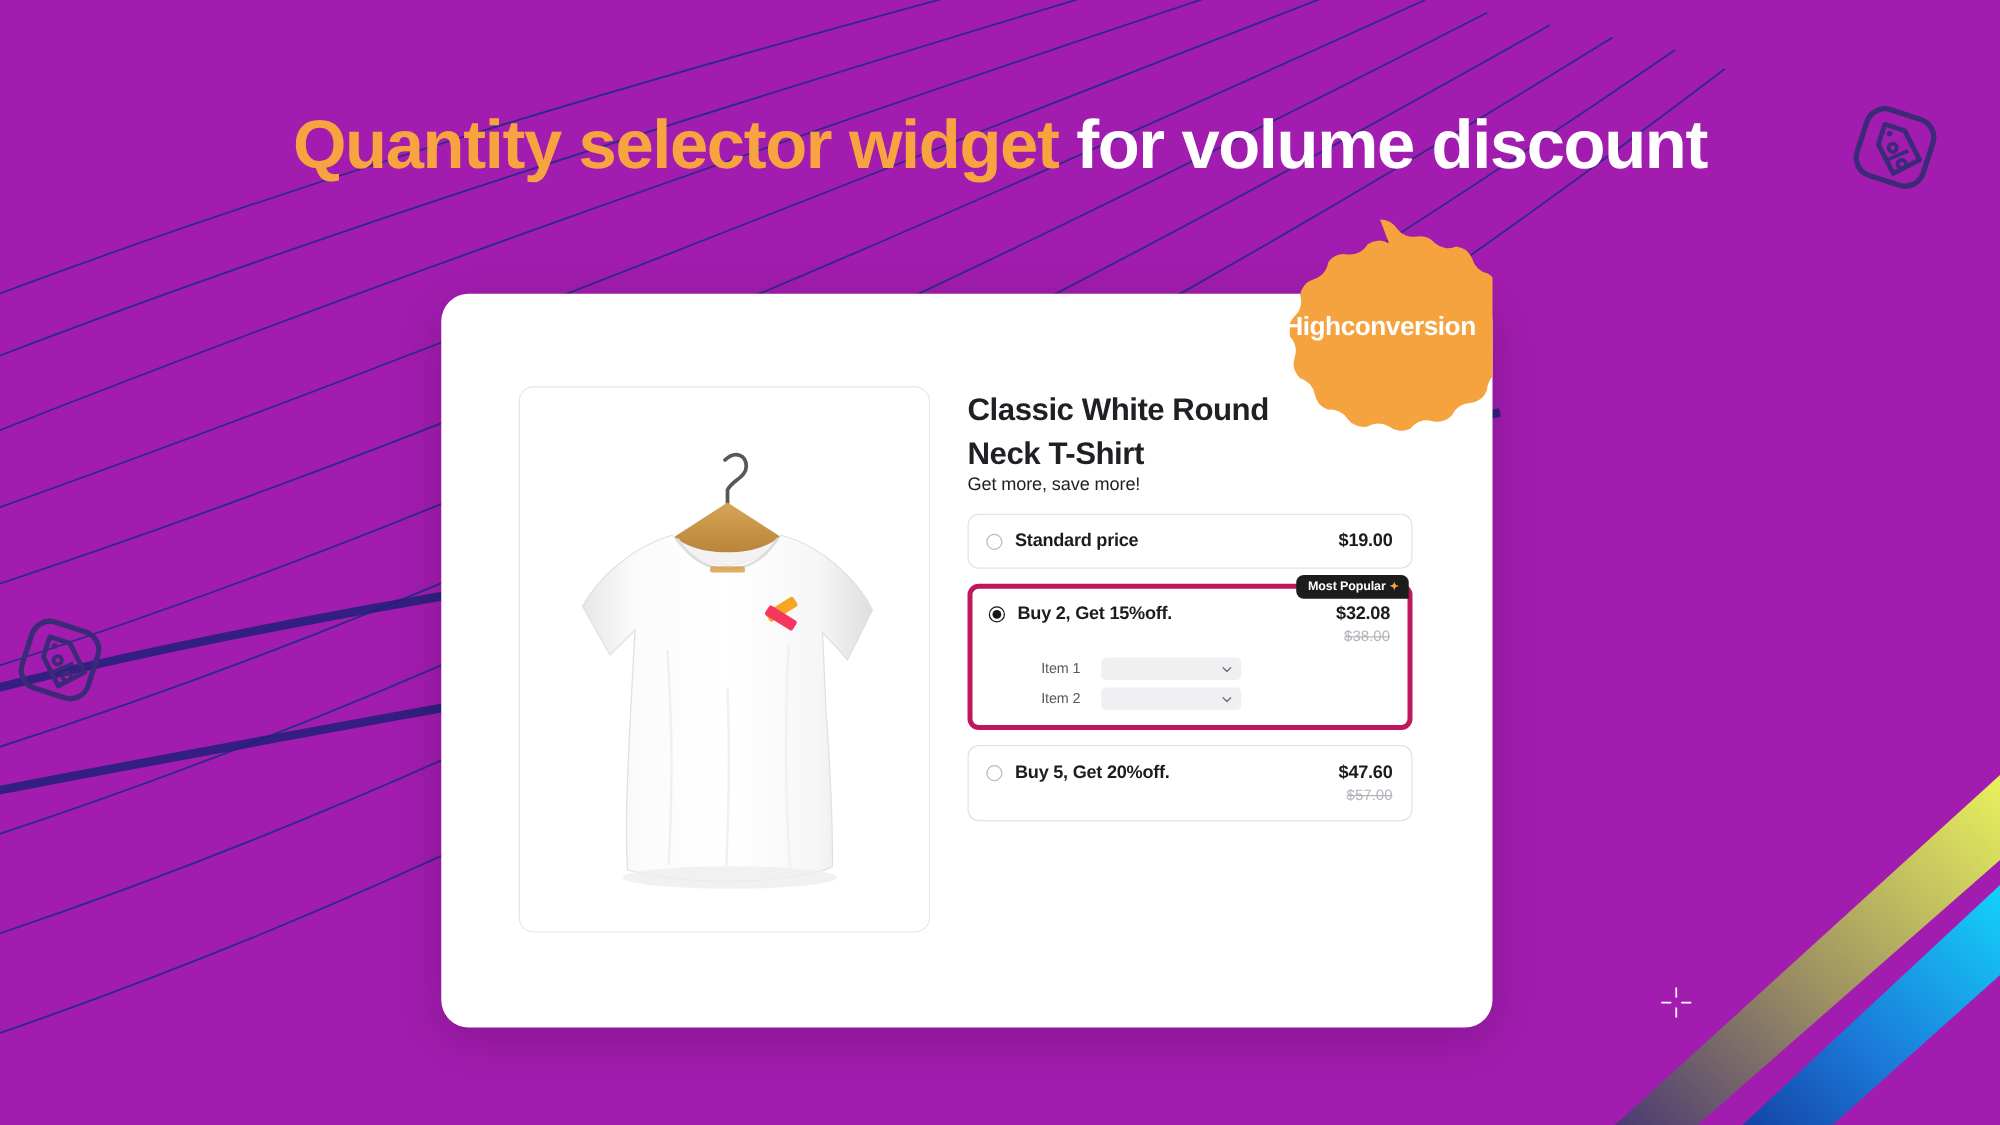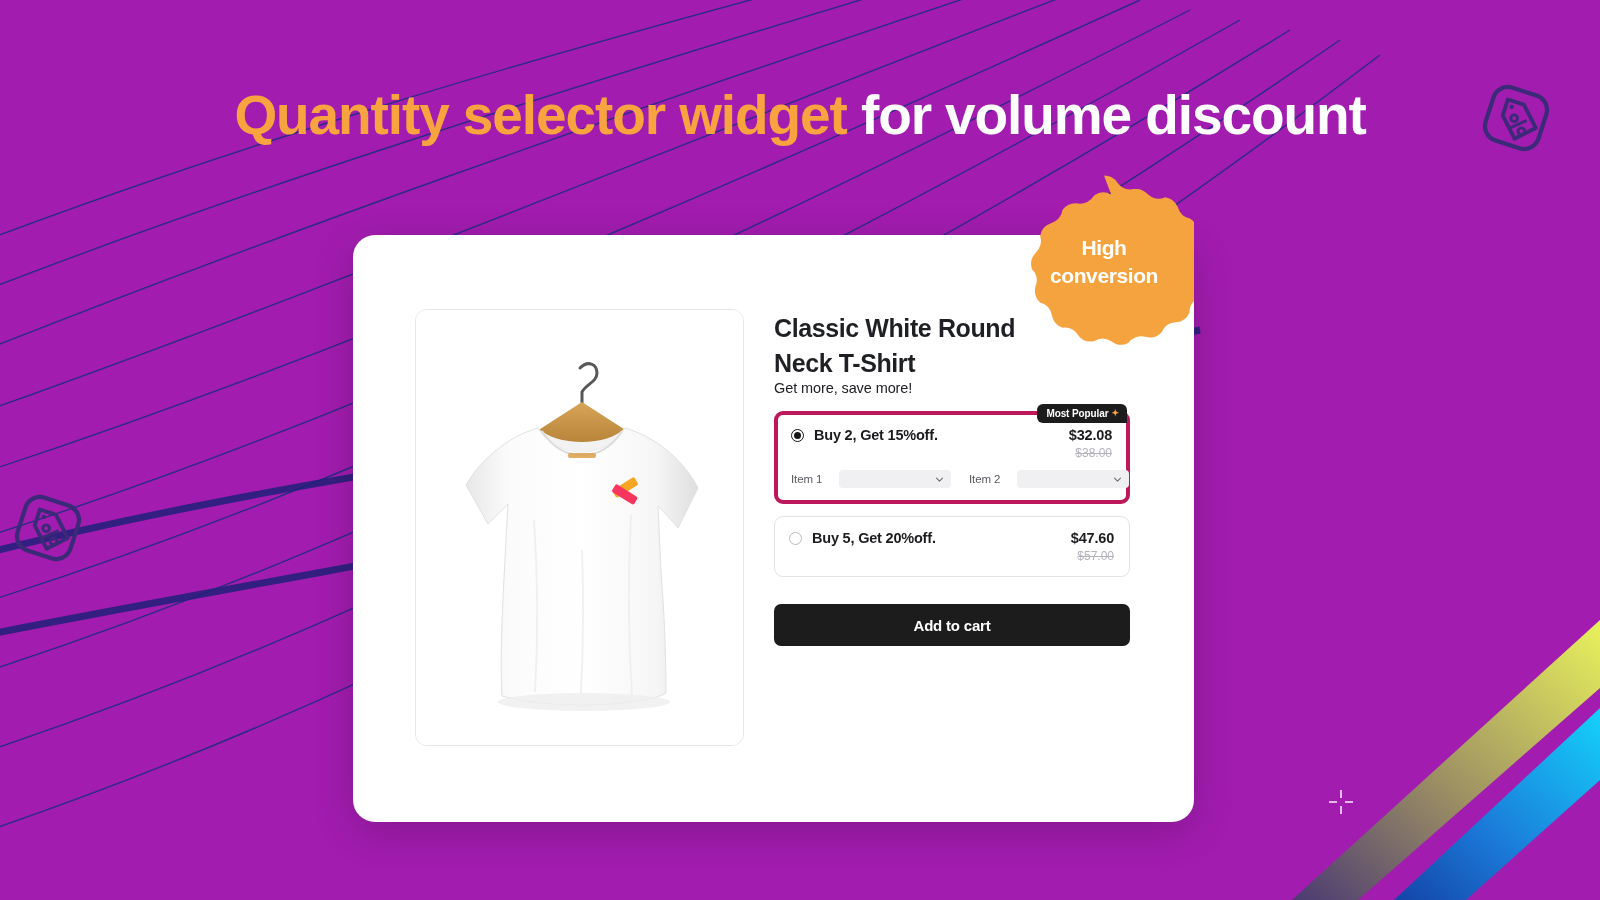--- a/index.html
+++ b/index.html
@@ -158,21 +158,21 @@
     font-size: 10px;
     font-weight: 700;
     letter-spacing: -0.1px;
     padding: 4px 8px 4px 9px;
     border-radius: 6px 6px 0 6px;
     display: flex; align-items: center; gap: 3px;
     white-space: nowrap;
   }
   .spark { color: #f7a440; font-size: 9px; line-height: 1; }
 
-  .item-rows { margin-top: 10px; display: flex; flex-direction: row; gap: 18px; }
+  .item-rows { margin-top: 10px; display: flex; flex-direction: column; gap: 6px; margin-left: 42px; }
   .item-row { display: flex; align-items: center; gap: 10px; }
   .item-label {
     font-size: 11.5px; color: #58585f; width: 38px; flex: 0 0 38px;
     letter-spacing: -0.1px;
   }
   .variant-select {
     flex: 0 0 112px;
     height: 18px;
     background: #f0f0f2;
     border: none;
@@ -200,21 +200,21 @@
 
   
   .burst {
     position: absolute;
     left: 1014px; top: 170px;
     width: 180px; height: 184px;
   }
   .burst-svg { position: absolute; inset: 0; width: 100%; height: 100%; }
   .burst-text {
     position: absolute; inset: 0;
-    display: flex; flex-direction: column;
+    display: flex; flex-direction: row;
     align-items: center; justify-content: center;
     color: #ffffff;
     font-size: 21px;
     font-weight: 700;
     line-height: 1.35;
     letter-spacing: -0.4px;
     text-align: left;
   }
 </style>
 </head>
@@ -354,20 +354,29 @@
         </svg>
       </div>
 
       <div class="info-col">
 
         <div class="product-title">Classic White Round Neck T-Shirt</div>
         <div class="subhead">Get more, save more!</div>
 
         <div class="options">
 
+          <div class="option">
+            <div class="option-row">
+              <span class="radio"></span>
+              <span class="option-label">Standard price</span>
+              <span class="price-block">
+                <span class="price-now">$19.00</span>
+              </span>
+            </div>
+          </div>
 
           <div class="option selected">
             <div class="badge-popular">
               <span>Most Popular</span>
               <span class="spark">✦</span>
             </div>
             <div class="option-row">
               <span class="radio on"></span>
               <span class="option-label">Buy 2, Get 15%off.</span>
               <span class="price-block">
@@ -401,21 +410,20 @@
               <span class="option-label">Buy 5, Get 20%off.</span>
               <span class="price-block">
                 <span class="price-now">$47.60</span>
                 <span class="price-was">$57.00</span>
               </span>
             </div>
           </div>
 
         </div>
 
-        <button class="add-to-cart">Add to cart</button>
       </div>
     </div>
   </div>
 
   <div class="burst">
     <svg class="burst-svg" viewBox="0 0 200 200">
       <path fill="#f5a33f" d="M100 4
         a18 18 0 0 1 15 8 a18 18 0 0 0 18 7 a18 18 0 0 1 16 6 a18 18 0 0 0 19 3
         a18 18 0 0 1 14 11 a18 18 0 0 0 14 13 a18 18 0 0 1 8 16 a18 18 0 0 0 8 17
         a18 18 0 0 1 1 19 a18 18 0 0 0 0 19 a18 18 0 0 1 -8 17 a18 18 0 0 0 -10 16

